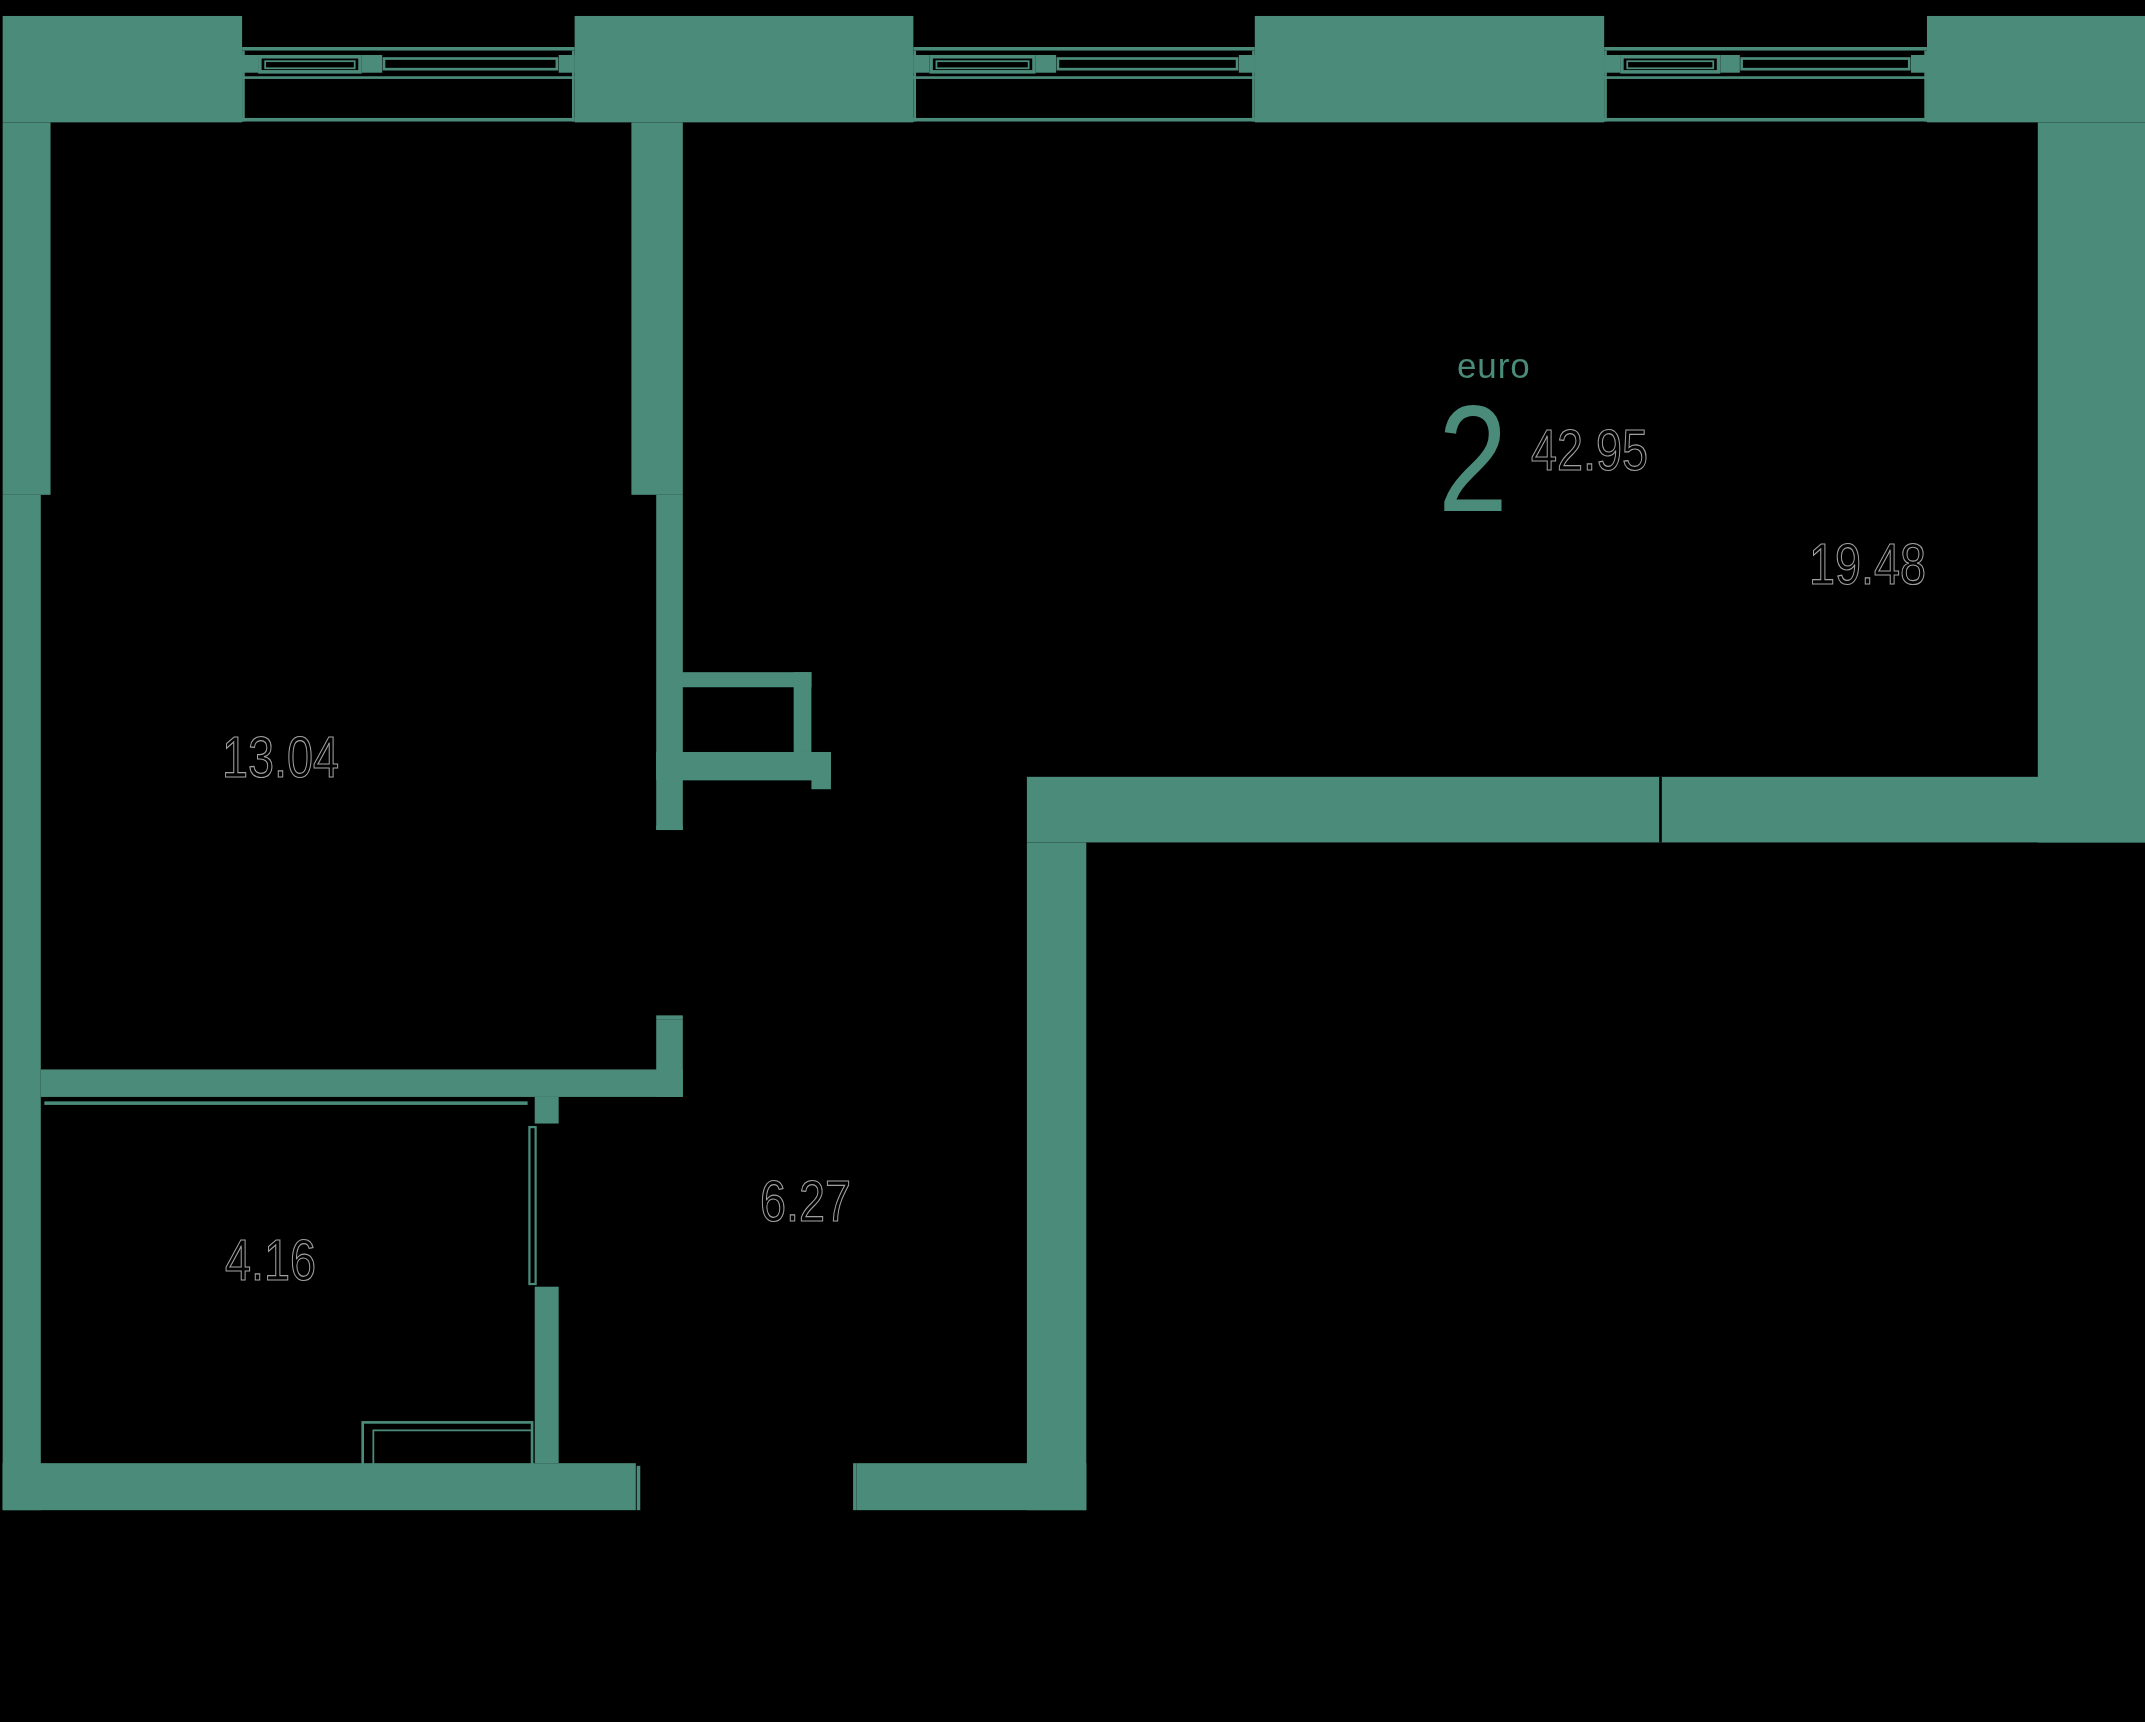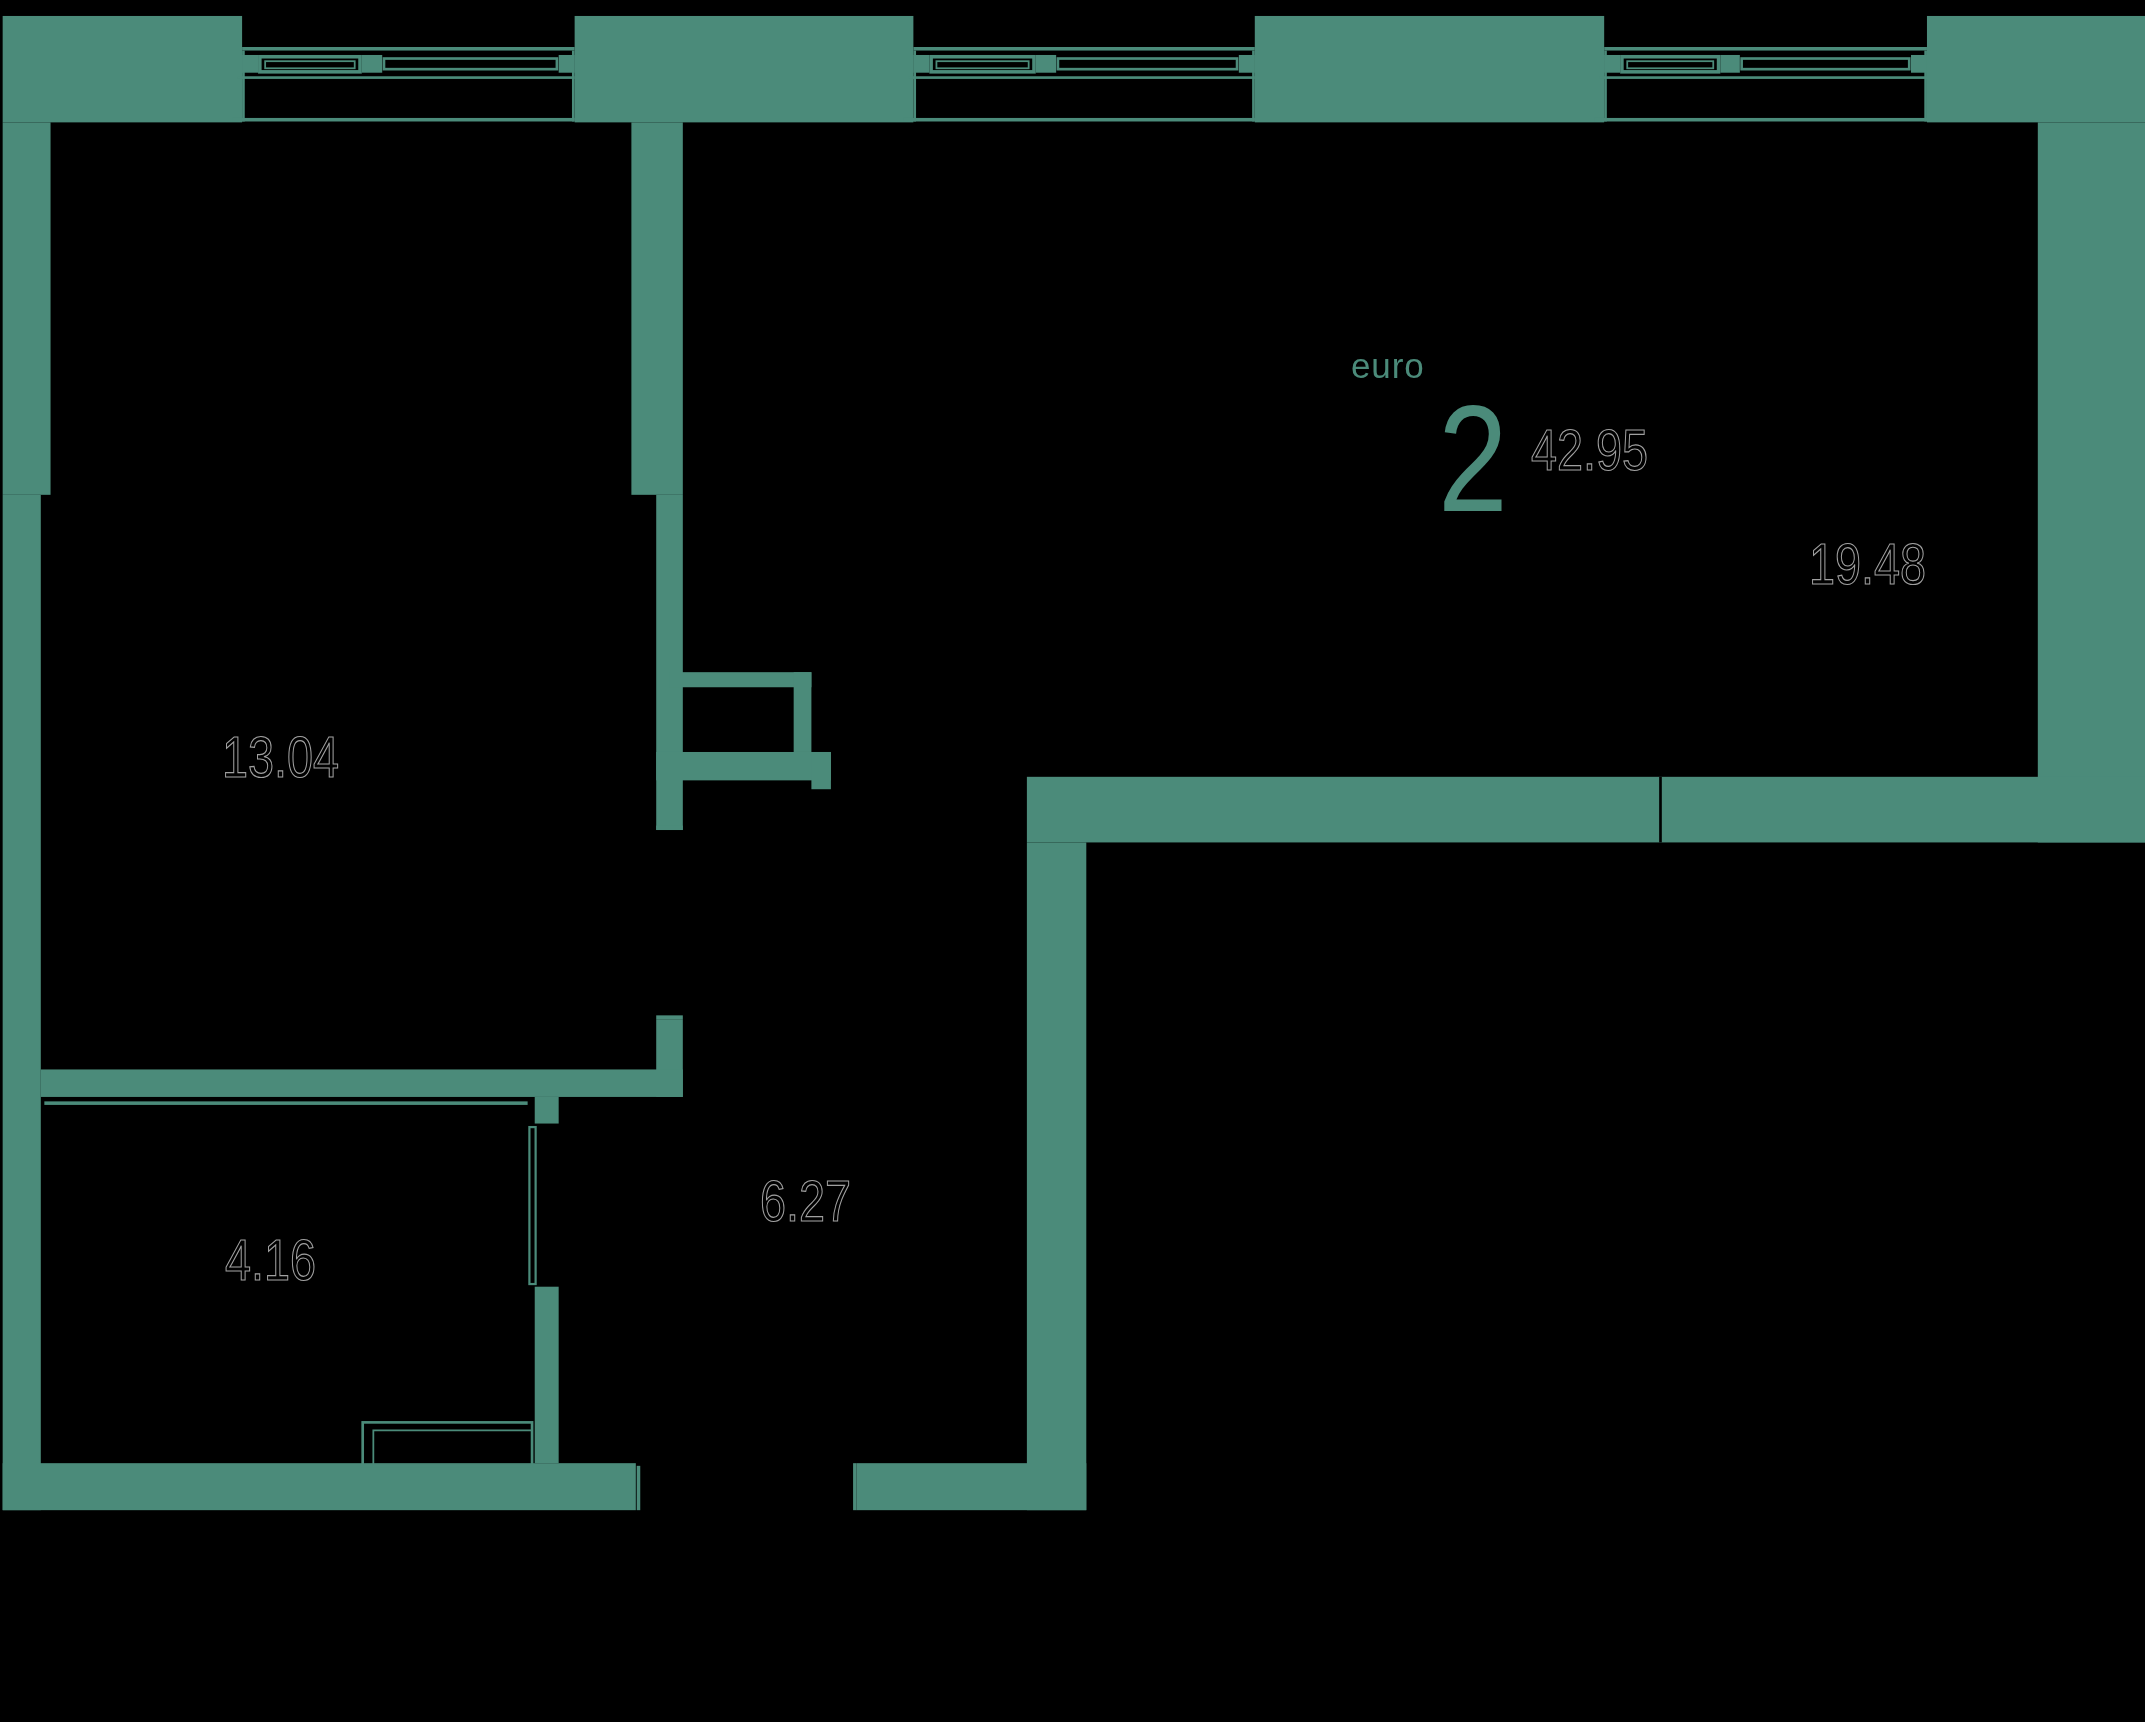--- a/index.html
+++ b/index.html
@@ -136,21 +136,21 @@
       <rect class="w" x="755" y="758" width="160" height="17"></rect>
       <rect class="w" x="895" y="758" width="20" height="90"></rect>
     </g>
 
     <g>
       <rect class="wo" stroke-width="3" x="409" y="1604" width="191" height="49"></rect>
       <rect class="wo" stroke-width="2" x="421" y="1613" width="179" height="40"></rect>
     </g>
   </svg>
 
-  <div class="lbl accent type-lbl" style="left:1351px; top:348px;">euro</div>
+  <div class="lbl accent type-lbl" style="left:1457px; top:348px;">euro</div>
   <div class="lbl accent big-num" style="left:1438px; top:381px;">2</div>
   <div class="lbl area-num" style="left:1531px; top:422px;">42.95</div>
 
   <div class="lbl area-num" style="left:222px; top:729px;">13.04</div>
   <div class="lbl area-num" style="left:1809px; top:536px;">19.48</div>
   <div class="lbl area-num" style="left:760px; top:1173px;">6.27</div>
   <div class="lbl area-num" style="left:225px; top:1232px;">4.16</div>
 </div>
 
 

